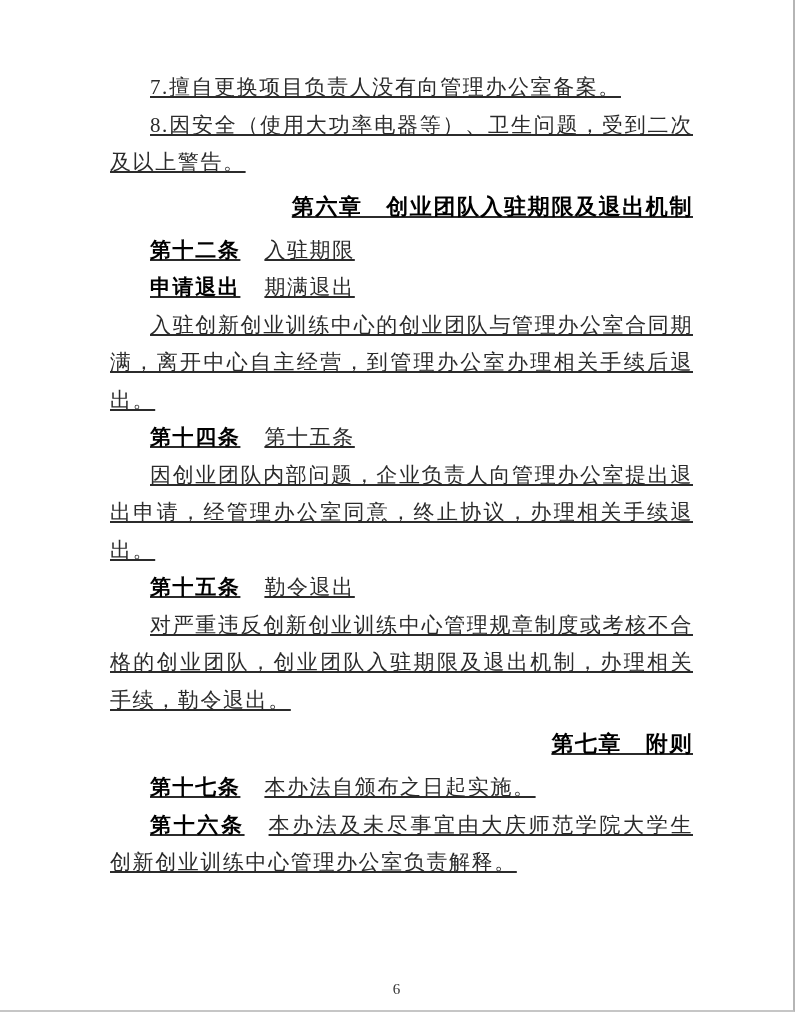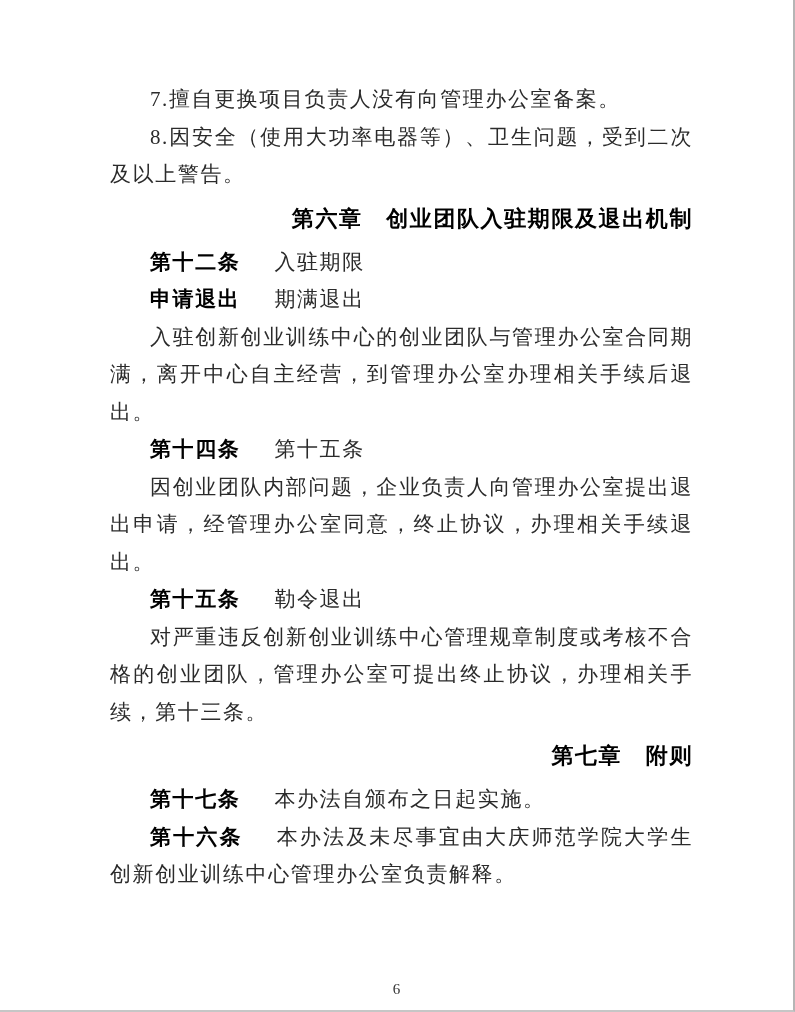--- a/index.html
+++ b/index.html
@@ -14,38 +14,39 @@
     box-sizing: border-box;
     background: #ffffff;
     border-right: 2px solid #b5b5b5;
     border-bottom: 2px solid #c6c6c6;
     overflow: hidden;
     font-family: "Liberation Serif", "DejaVu Serif", serif;
     color: #2b2b2b;
   }
   .content {
     position: absolute;
-    top: 81px;
+    top: 69px;
     left: 110px;
     width: 583px;
+    text-decoration: underline;
   }
   p.body, p.article {
     margin: 0;
     font-size: 21px;
     line-height: 37.5px;
     letter-spacing: 1.6px;
     text-align: justify;
     text-align-last: left;
     text-indent: 40px;
     color: #2b2b2b;
   }
   .term {
     font-weight: 700;
     color: #000000;
-    margin-right: 34px;
+    margin-right: 24px;
   }
   h2.chapter {
     margin: 6px 0 6px 0;
     font-size: 22px;
     line-height: 38px;
     font-weight: 700;
     letter-spacing: 1.6px;
     text-align: right;
     text-indent: 0;
     color: #000000;
@@ -81,21 +82,21 @@
     <p class="article"><span class="term">申请退出</span><span>期满退出</span></p>
 
     <p class="body">入驻创新创业训练中心的创业团队与管理办公室合同期满，离开中心自主经营，到管理办公室办理相关手续后退出。</p>
 
     <p class="article"><span class="term">第十四条</span><span>第十五条</span></p>
 
     <p class="body">因创业团队内部问题，企业负责人向管理办公室提出退出申请，经管理办公室同意，终止协议，办理相关手续退出。</p>
 
     <p class="article"><span class="term">第十五条</span><span>勒令退出</span></p>
 
-    <p class="body">对严重违反创新创业训练中心管理规章制度或考核不合格的创业团队，管理办公室可提出终止协议，办理相关手续，第十三条。</p>
+    <p class="body">对严重违反创新创业训练中心管理规章制度或考核不合格的创业团队，创业团队入驻期限及退出机制，办理相关手续，勒令退出。</p>
 
     <h2 class="chapter">第七章　附则</h2>
 
     <p class="article"><span class="term">第十七条</span><span>本办法自颁布之日起实施。</span></p>
 
     <p class="article"><span class="term">第十六条</span><span>本办法及未尽事宜由大庆师范学院大学生创新创业训练中心管理办公室负责解释。</span></p>
 
   </div>
 
   <div class="page-number">6</div>

